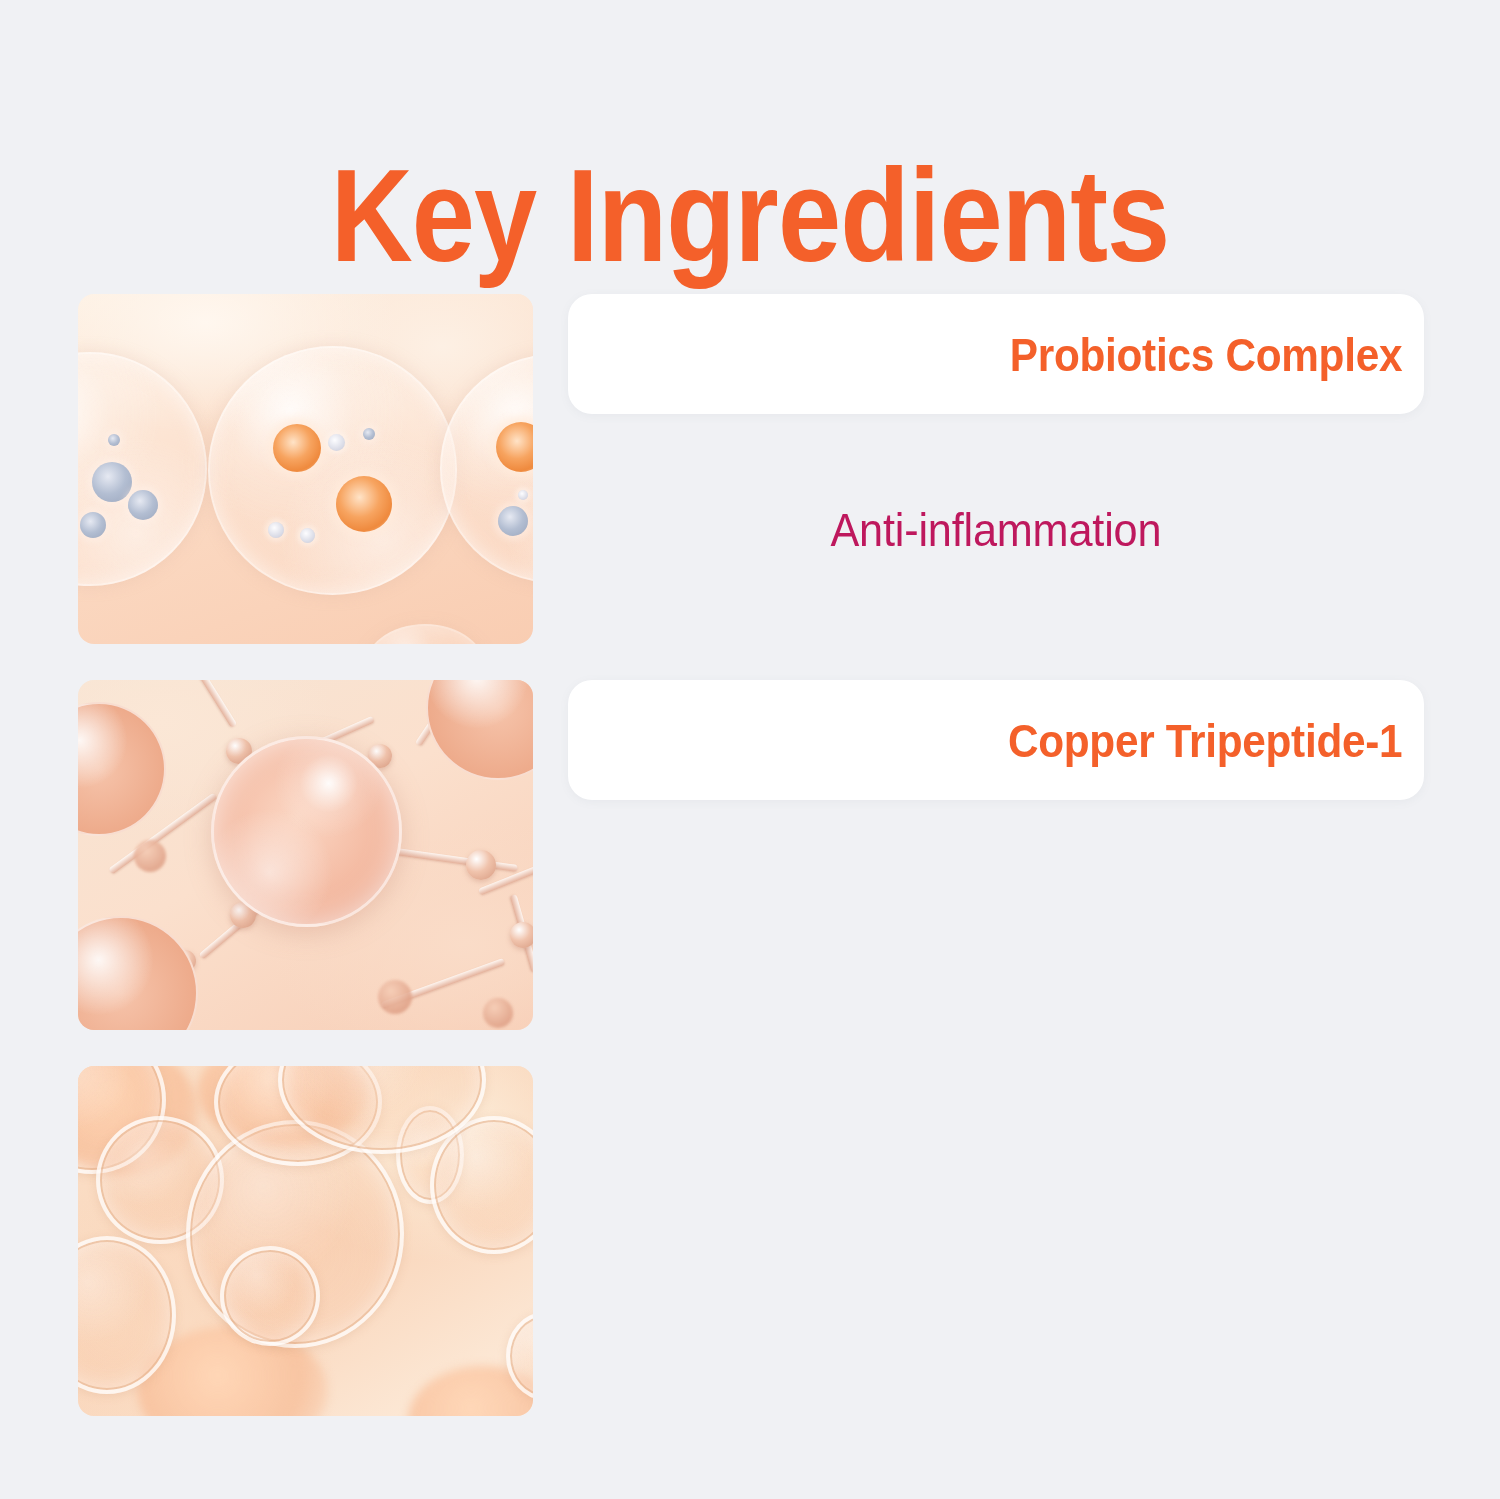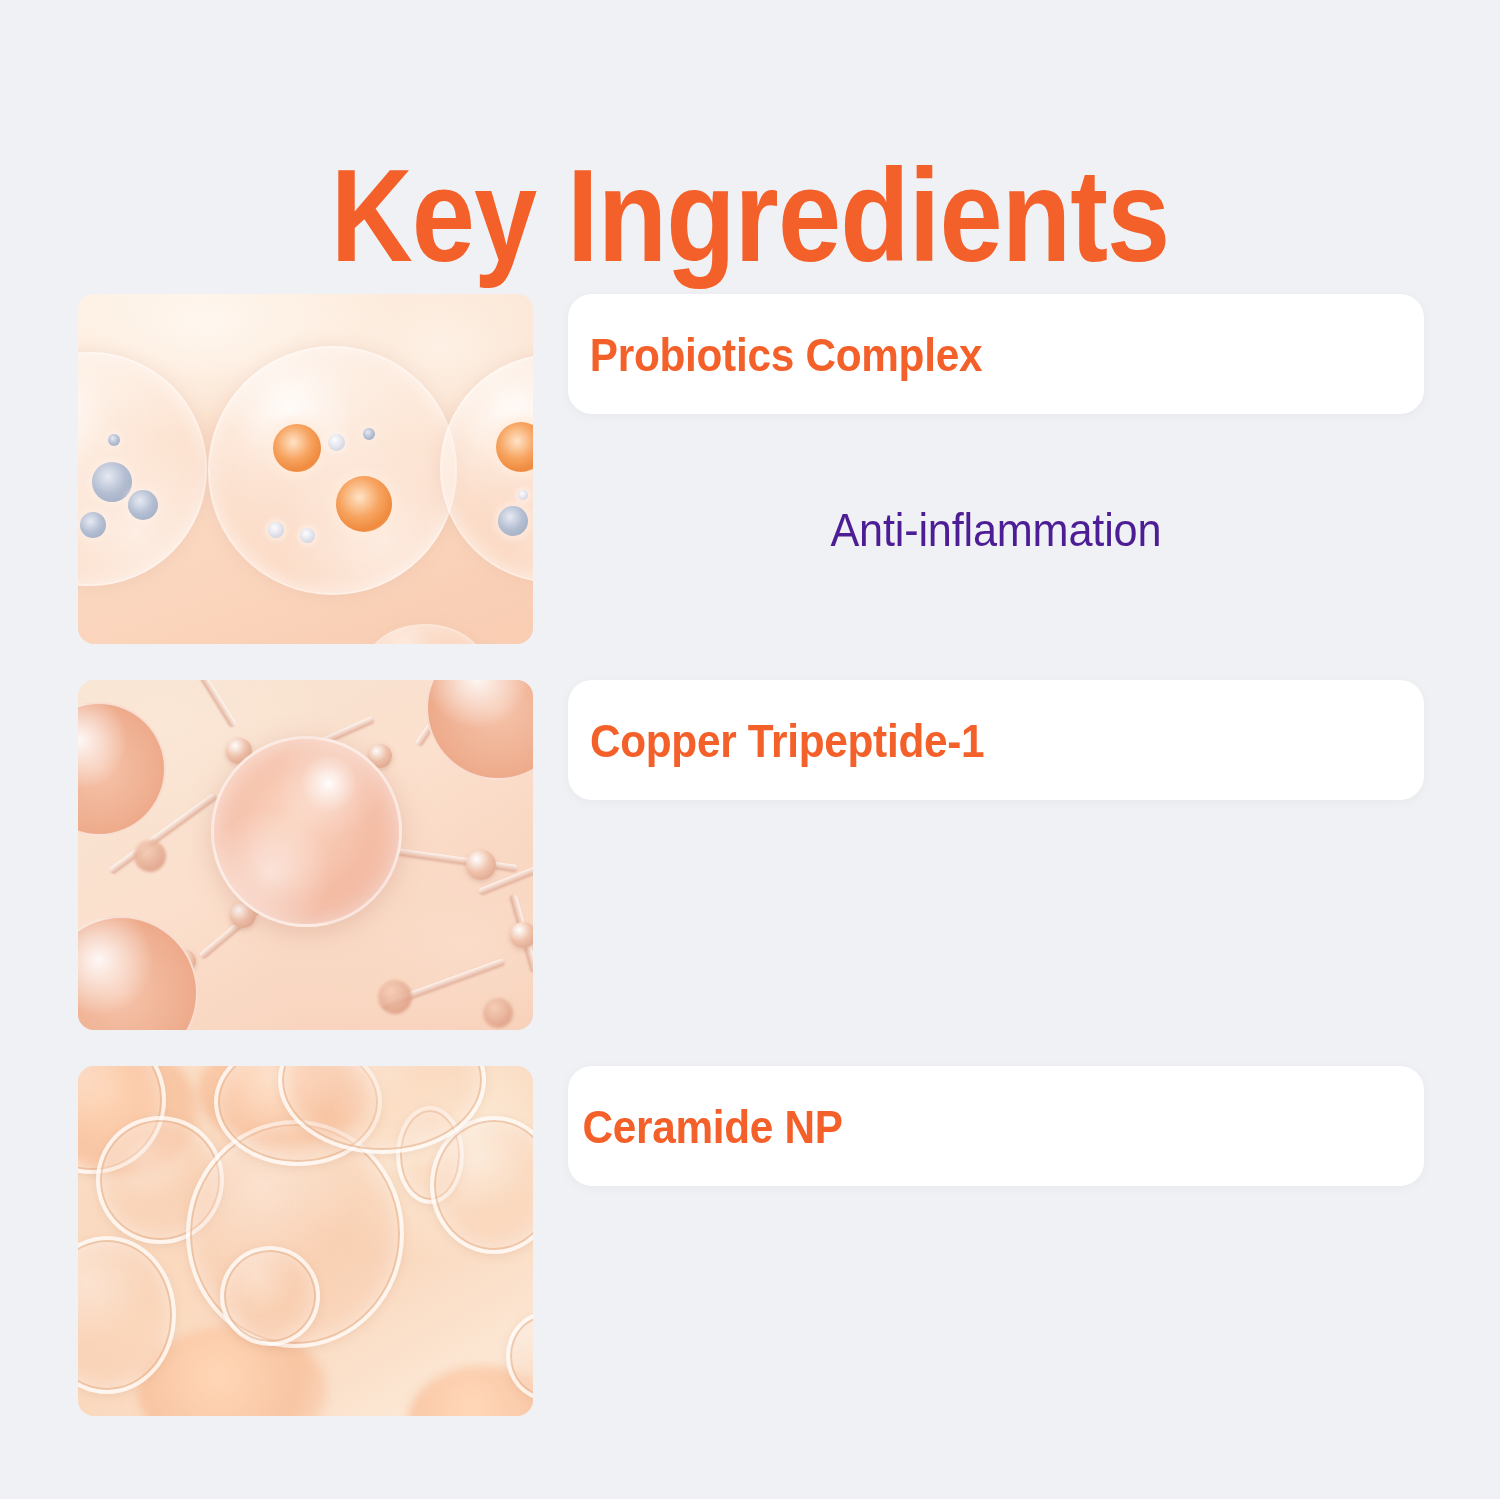--- a/index.html
+++ b/index.html
@@ -169,37 +169,37 @@
     left:568px; top:0;
     width:856px; height:350px;
   }
   .name-card{
     position:absolute;
     left:0; top:0;
     width:856px; height:120px;
     background:#ffffff;
     border-radius:24px;
     box-shadow:0 2px 10px rgba(120,125,140,.07);
-    display:flex;align-items:center;justify-content:flex-start;
+    display:flex;align-items:center;justify-content:flex-end;
   }
   .name-text{
     color:#f4602a;
     font-weight:bold;
     font-size:47px;
     line-height:1;
     letter-spacing:-.3px;
     transform:scaleX(0.9);
     white-space:nowrap;
   }
   .benefit{
     position:absolute;
     left:0; top:120px;
     width:856px; height:230px;
     display:flex;align-items:center;justify-content:center;
-    color:#4c1d95;
+    color:#be185d;
     font-size:47px;
     font-weight:400;
     letter-spacing:-.2px;
     transform-origin:center;
     white-space:nowrap;
   }
   .benefit span{display:inline-block;transform:scaleX(0.92);}
 </style>
 </head>
 <body>
@@ -295,19 +295,16 @@
       <div class="ring" style="left:108px;top:54px;width:210px;height:220px;"></div>
       <div class="ring" style="left:136px;top:-28px;width:160px;height:120px;"></div>
       <div class="ring" style="left:142px;top:180px;width:92px;height:92px;"></div>
       <div class="ring" style="left:318px;top:40px;width:60px;height:90px;"></div>
       <div class="ring" style="left:352px;top:50px;width:120px;height:130px;"></div>
       <div class="ring" style="left:428px;top:246px;width:70px;height:80px;"></div>
       <div class="ring" style="left:200px;top:-60px;width:200px;height:140px;"></div>
     </div>
 
     <div class="col">
-      <div class="name-card">
-        <div class="name-text">Ceramide NP</div>
-      </div>
     </div>
   </div>
 
 </div>
 
 </body></html>

